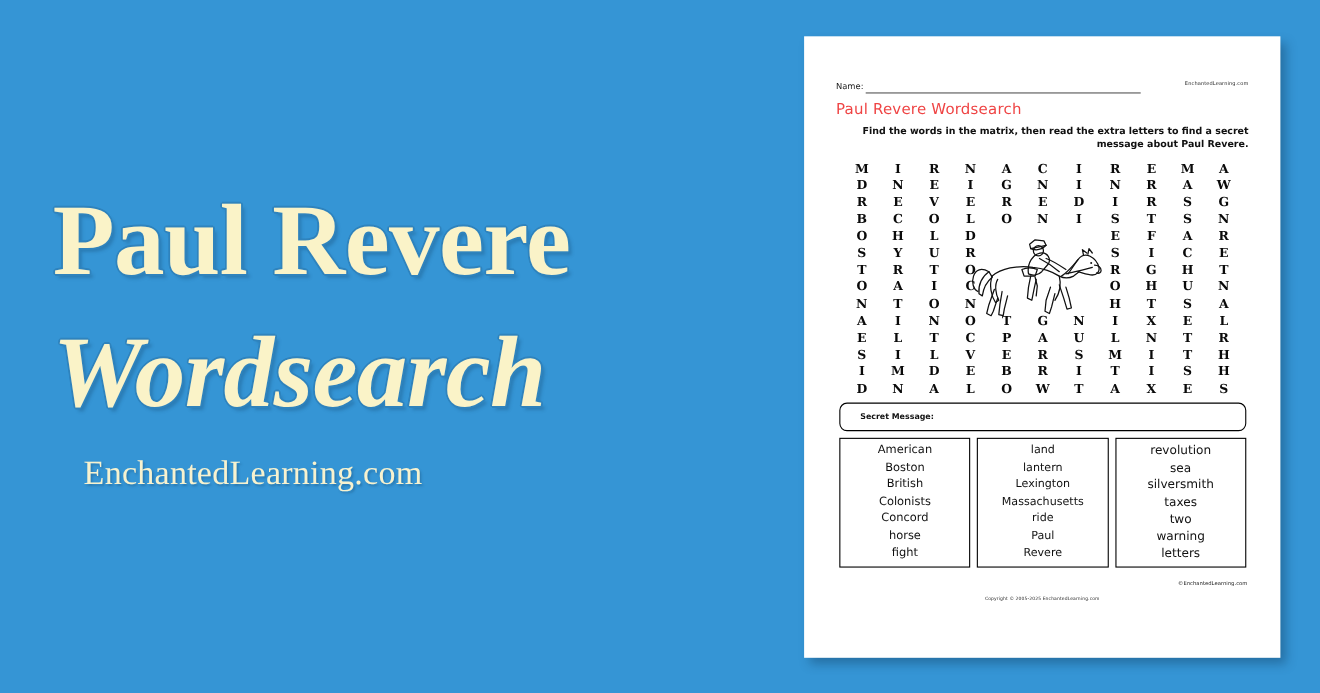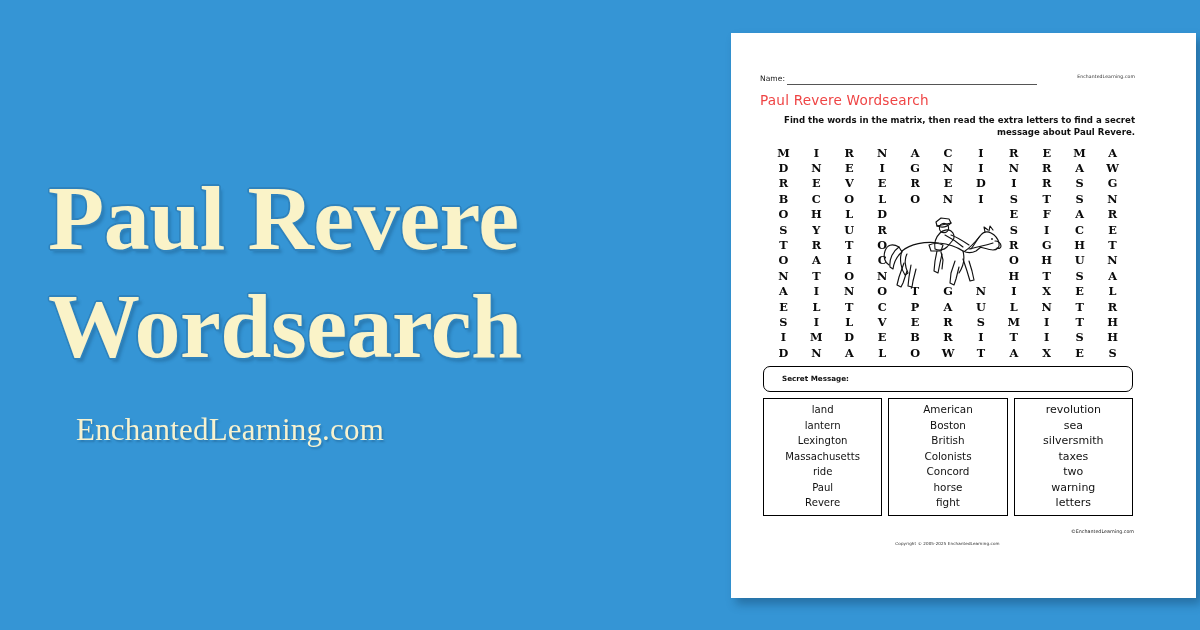--- a/index.html
+++ b/index.html
@@ -43,21 +43,21 @@
       -1.6px 0 0 #2f83bd,
        0 1.6px 0 #2f83bd,
        0 -1.6px 0 #2f83bd,
        1.2px 1.2px 0 #2f83bd,
       -1.2px 1.2px 0 #2f83bd,
        1.2px -1.2px 0 #2f83bd,
       -1.2px -1.2px 0 #2f83bd,
        3px 4px 3px rgba(20,70,110,0.30);
   }
   .promo-title .l1 { display: block; }
-  .promo-title .l2 { display: block; margin-top: 16px; }
+  .promo-title .l2 { display: block; margin-top: 28px; font-style: italic; }
 
   .promo-sub {
     position: absolute;
     left: 76px;
     top: 412px;
     font-family: "Liberation Serif", serif;
     font-size: 31px;
     color: #f7f2cf;
     letter-spacing: 0.2px;
     text-shadow: 1.5px 2px 2px rgba(20,70,110,0.35);
@@ -65,21 +65,20 @@
 
   
   #page {
     position: absolute;
     left: 731px;
     top: 33px;
     width: 433px;
     height: 565px;
     background: #ffffff;
     box-shadow: 5px 6px 9px rgba(8,40,70,0.34);
-    padding-left: 32px;
   }
 
   .sheet {
     position: absolute;
     left: 0;
     top: 0;
     width: 433px;
     height: 565px;
   }
 
@@ -502,37 +501,37 @@
             <path d="M60 19 C65 21 70 20 74 16"></path>
           </g>
         </svg>
       </div>
 
       <div class="secret-box">
         <span class="secret-label">Secret Message:</span>
       </div>
 
       <div class="wordcols">
+        <div class="wordcol c1" id="wordcol-0">
+            <div class="w">American</div>
+            <div class="w">Boston</div>
+            <div class="w">British</div>
+            <div class="w">Colonists</div>
+            <div class="w">Concord</div>
+            <div class="w">horse</div>
+            <div class="w">fight</div>
+          </div>
         <div class="wordcol c2" id="wordcol-1">
             <div class="w">land</div>
             <div class="w">lantern</div>
             <div class="w">Lexington</div>
             <div class="w">Massachusetts</div>
             <div class="w">ride</div>
             <div class="w">Paul</div>
             <div class="w">Revere</div>
-          </div>
-        <div class="wordcol c1" id="wordcol-0">
-            <div class="w">American</div>
-            <div class="w">Boston</div>
-            <div class="w">British</div>
-            <div class="w">Colonists</div>
-            <div class="w">Concord</div>
-            <div class="w">horse</div>
-            <div class="w">fight</div>
           </div>
         <div class="wordcol c3" id="wordcol-2">
             <div class="w">revolution</div>
             <div class="w">sea</div>
             <div class="w">silversmith</div>
             <div class="w">taxes</div>
             <div class="w">two</div>
             <div class="w">warning</div>
             <div class="w">letters</div>
           </div>

